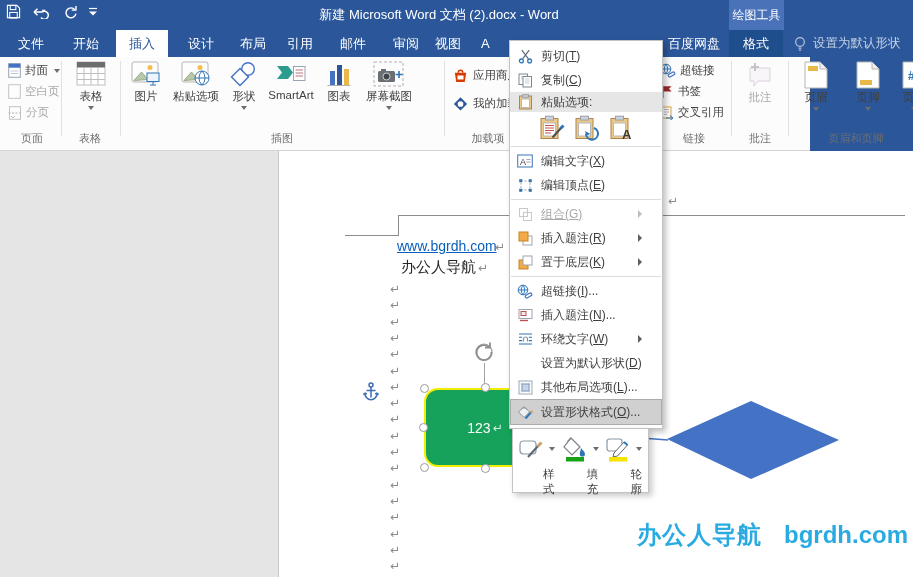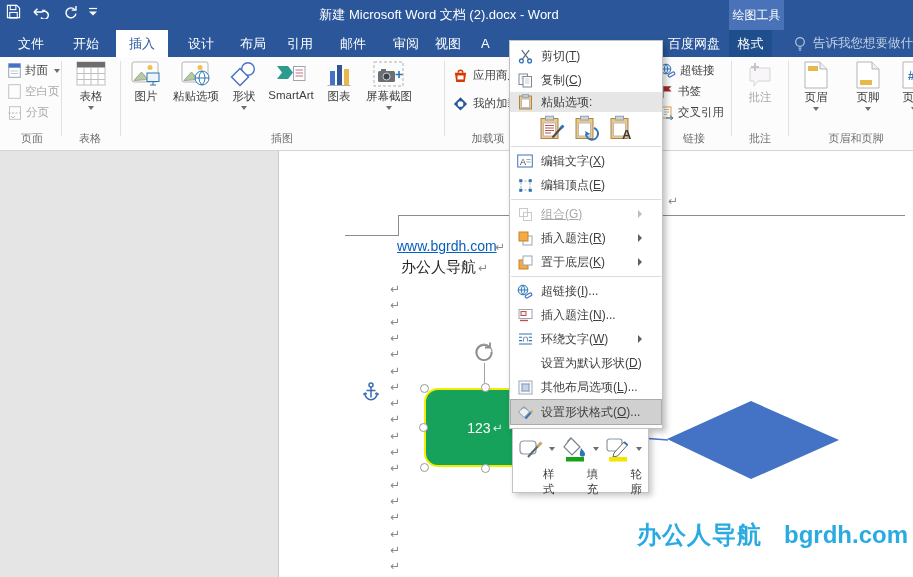--- a/index.html
+++ b/index.html
@@ -12,26 +12,26 @@
   .qbtn { display:flex; align-items:center; }
   .title-text { position:absolute; left:160px; right:195px; top:0; height:30px; line-height:30px;
     text-align:center; color:#fff; font-size:13px; white-space:nowrap; }
   .ctxgroup { position:absolute; left:729px; top:0; width:55px; height:30px; background:#4a72b8;
     color:#fff; font-size:12px; text-align:center; line-height:30px; }
 
   
   .tabrow { position:absolute; left:0; top:30px; width:913px; height:27px; background:#2b579a; }
   .tab { position:absolute; top:0; height:27px; line-height:27px; color:#fff; font-size:13px; cursor:default; }
   .tab.active { background:#fff; color:#2b579a; padding:0 13px; }
-  .tab.fmt { background:#1e4e8c; width:43px; text-align:center; }
+  .tab.fmt { background:#1e4e8c; width:54px; text-align:center; }
   .tellme { position:absolute; left:793px; top:0; height:27px; display:flex; align-items:center; gap:6px;
     color:#c2cfe4; font-size:12.5px; white-space:nowrap; }
 
   
-  .ribbon { position:absolute; left:0; top:57px; width:913px; height:94px; background:#fcfcfd;
+  .ribbon { position:absolute; left:0; top:57px; width:810px; height:94px; background:#fcfcfd;
     border-bottom:1px solid #d4d4d4; }
   .rsep { position:absolute; top:4px; width:1px; height:75px; background:#e1e1e1; }
   .glabel { position:absolute; top:74px; font-size:11px; color:#6e6e6e; text-align:center; white-space:nowrap; }
   .smallrow { position:absolute; height:19px; display:flex; align-items:center; gap:4px;
     font-size:11.5px; color:#3f3f3f; white-space:nowrap; }
   .smallrow.dis { color:#a9a9a9; }
   .bigbtn { position:absolute; top:2px; text-align:center; font-size:11.5px; color:#3f3f3f; }
   .bigbtn .bicon { display:block; margin:2px auto 1px; }
   .bigbtn.dis { color:#a9a9a9; }
   .dd { display:inline-block; width:0; height:0; border-left:3.5px solid transparent;
@@ -141,21 +141,21 @@
     <span class="tab" style="left:393px">审阅</span>
     <span class="tab" style="left:435px">视图</span>
     <span class="tab" style="left:481px">A</span>
     <span class="tab" style="left:668px">百度网盘</span>
     <span class="tab fmt" style="left:729px">格式</span>
     <span class="tellme">
       <svg width="14" height="16" viewBox="0 0 14 16">
           <circle cx="7" cy="6" r="4.3" fill="none" stroke="#b7c4da" stroke-width="1.2"></circle>
           <path d="M5.5 12.2 h3 M5.9 14.2 h2.2" stroke="#b7c4da" stroke-width="1.2"></path>
         </svg>
-      <span>告诉我您想要做什</span>
+      <span>设置为默认形状</span>
     </span>
   </div>
 
   <div class="ribbon">
 
     <div class="smallrow" style="left:8px;top:4px">
       <svg width="13" height="15" viewBox="0 0 13 15">
           <rect x="0.7" y="0.7" width="11.6" height="13.6" fill="#fff" stroke="#97a4b5"></rect>
           <rect x="0.7" y="0.7" width="11.6" height="4" fill="#4472c4"></rect>
           <path d="M2.7 8 h7.6 M2.7 10.5 h7.6" stroke="#c2c9d2"></path>

